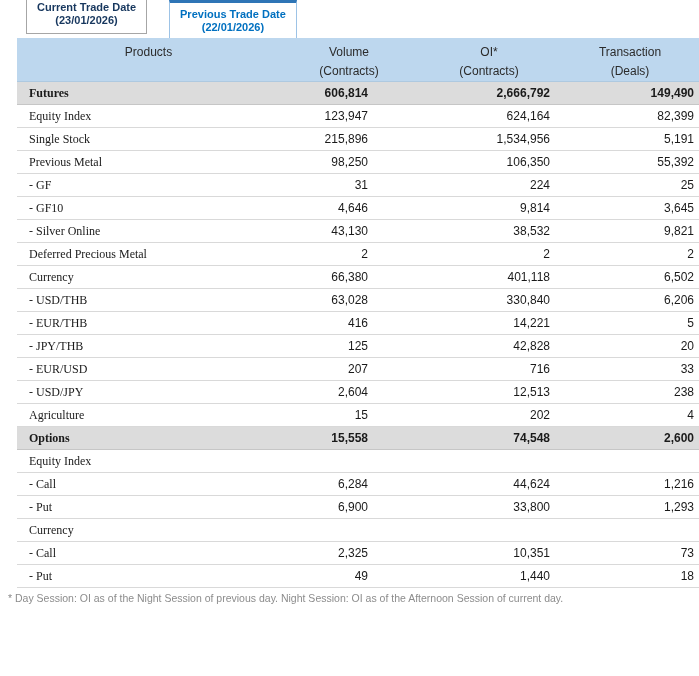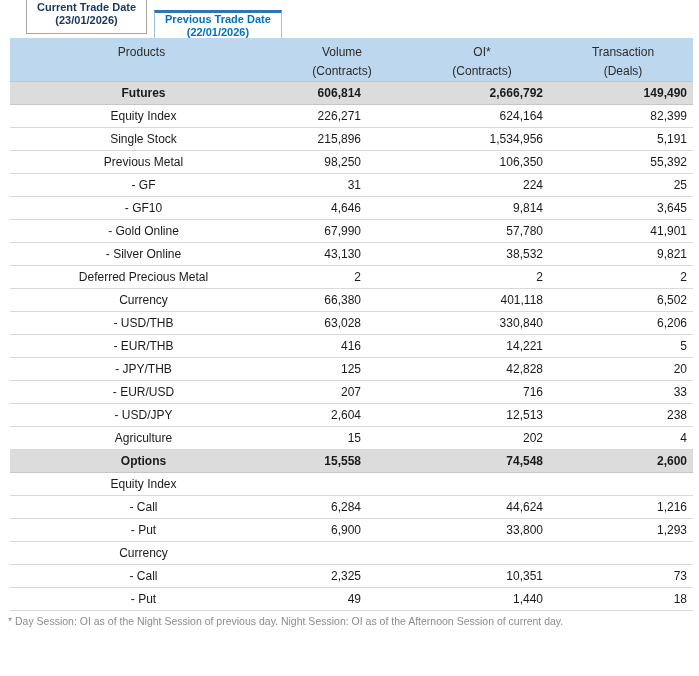--- a/index.html
+++ b/index.html
@@ -19,46 +19,47 @@
   .tab {
     min-width:118px; padding:0 10px;
     height:40px; margin-bottom:4px;
     border:1px solid #a6a6a6; background:#ffffff;
     display:flex; flex-direction:column; justify-content:center; align-items:center;
     text-align:center; color:#17375e;
     font-size:11px; font-weight:bold; line-height:13px;
     cursor:pointer;
   }
   .tab.active {
-    height:28px; margin-bottom:0;
+    height:38px; margin-bottom:0;
     border:1px solid #9dc3e6; border-top:3px solid #2e75b6; border-bottom:none;
     color:#0070c0;
+    margin-left:15px;
   }
   
   table {
-    width:683px; margin-left:10px;
+    width:683px; margin-left:17px;
     border-collapse:collapse; table-layout:fixed;
   }
   col.c-products { width:263px; }
   col.c-volume   { width:138px; }
   col.c-oi       { width:142px; }
   col.c-txn      { width:140px; }
   thead th {
     background:#bdd7ee; height:43px;
     font-weight:normal; color:#2b2b2b;
     text-align:center; vertical-align:top;
     padding-top:5px; font-size:12px; line-height:19px;
     border-bottom:1px solid #aec9e0;
   }
   tbody td {
     height:23px; font-size:12px;
     border-bottom:1px solid #d9d9d9;
     white-space:nowrap; overflow:hidden;
   }
-  tbody td:nth-child(1) { padding-left:4px; text-align:center; }
+  tbody td:nth-child(1) { padding-left:12px; text-align:left;font-family:Liberation Serif, serif; }
   tbody td:nth-child(2) { text-align:right; padding-right:50px; }
   tbody td:nth-child(3) { text-align:right; padding-right:10px; }
   tbody td:nth-child(4) { text-align:right; padding-right:6px; }
   tr.section td {
     background:#dcdcdc; font-weight:bold;
     border-bottom:1px solid #c6c6c6;
   }
   
   .footnote {
     padding:4px 2px 0 8px;
@@ -108,21 +109,21 @@
   </thead>
   <tbody>
       <tr class="section">
         <td>Futures</td>
         <td>606,814</td>
         <td>2,666,792</td>
         <td>149,490</td>
       </tr>
       <tr>
         <td>Equity Index</td>
-        <td>226,271</td>
+        <td>123,947</td>
         <td>624,164</td>
         <td>82,399</td>
       </tr>
       <tr>
         <td>Single Stock</td>
         <td>215,896</td>
         <td>1,534,956</td>
         <td>5,191</td>
       </tr>
       <tr>
@@ -135,26 +136,20 @@
         <td>- GF</td>
         <td>31</td>
         <td>224</td>
         <td>25</td>
       </tr>
       <tr>
         <td>- GF10</td>
         <td>4,646</td>
         <td>9,814</td>
         <td>3,645</td>
-      </tr>
-      <tr>
-        <td>- Gold Online</td>
-        <td>67,990</td>
-        <td>57,780</td>
-        <td>41,901</td>
       </tr>
       <tr>
         <td>- Silver Online</td>
         <td>43,130</td>
         <td>38,532</td>
         <td>9,821</td>
       </tr>
       <tr>
         <td>Deferred Precious Metal</td>
         <td>2</td>

